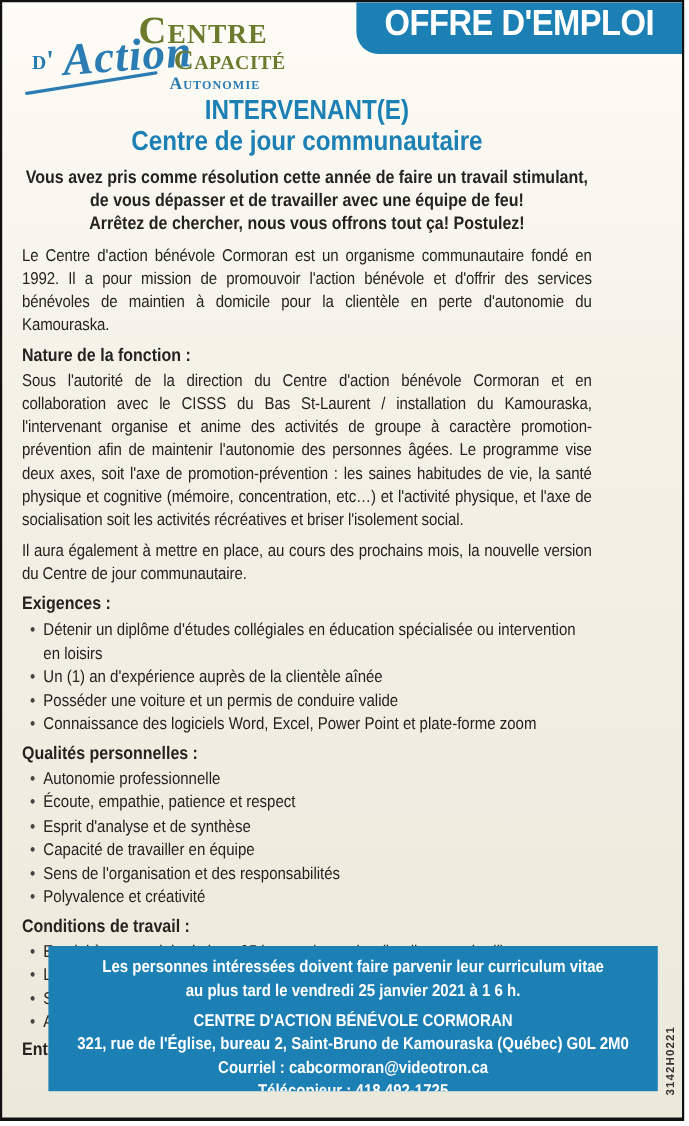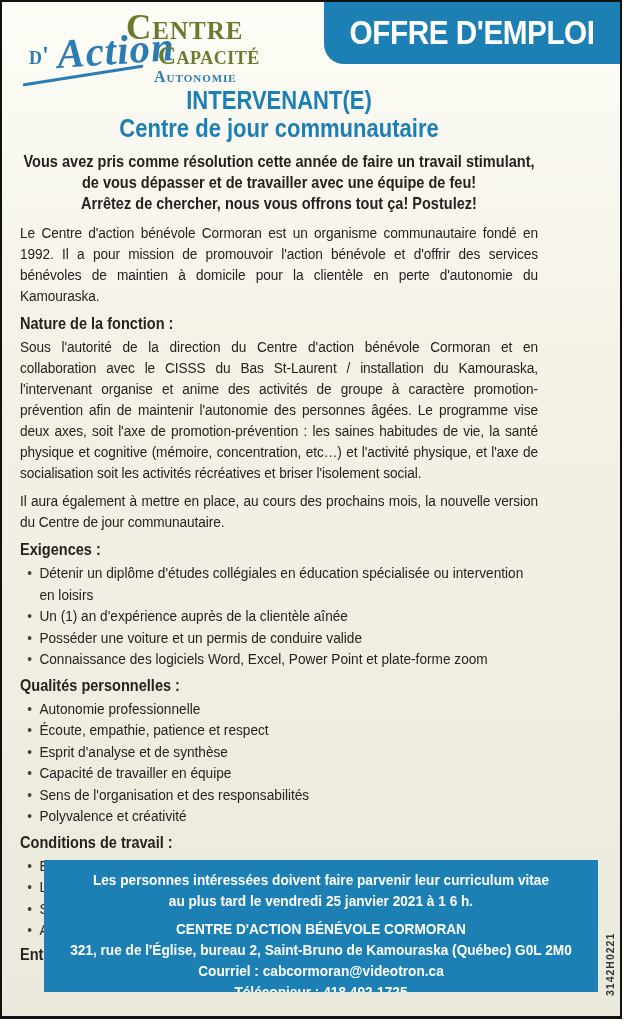--- a/index.html
+++ b/index.html
@@ -26,23 +26,23 @@
                  transform:rotate(-4deg); letter-spacing:1px; }
   .logo-benevole { position:absolute; left:156px; top:40px;
                  font-family:"Liberation Serif", serif; font-variant:small-caps;
                  font-weight:bold; font-size:25px; color:#6d7a2e; letter-spacing:.5px; }
   .logo-sub { position:absolute; left:152px; top:66px;
                  font-family:"Liberation Serif", serif; font-variant:small-caps;
                  font-weight:bold; font-size:16px; color:#2a7cb3; letter-spacing:1px; }
   .logo-swoosh { position:absolute; left:20px; top:72px; width:122px; height:3px;
                  background:#2a7cb3; transform:rotate(-9deg); border-radius:2px; }
 
-  .banner { position:absolute; top:0; right:0; width:296px; height:62px;
+  .banner { position:absolute; top:0; right:0; width:296px; height:47px;
             background:#1c80b5; border-bottom-left-radius:20px;
-            display:flex; align-items:center; justify-content:center; }
+            display:flex; align-items:flex-start; justify-content:center; }
   .banner span { color:#fff; font-weight:bold; font-size:33px;
                  display:inline-block; transform:scaleX(.9); letter-spacing:-.5px; }
 
   
   .cond { transform:scaleX(.881); transform-origin:0 0; width:113.5%; }
 
   
   .main { position:absolute; left:18px; top:84px; width:588px; }
   .title { text-align:center; color:#1c80b5; font-weight:bold;
            font-size:25px; line-height:28px; margin:0; }

